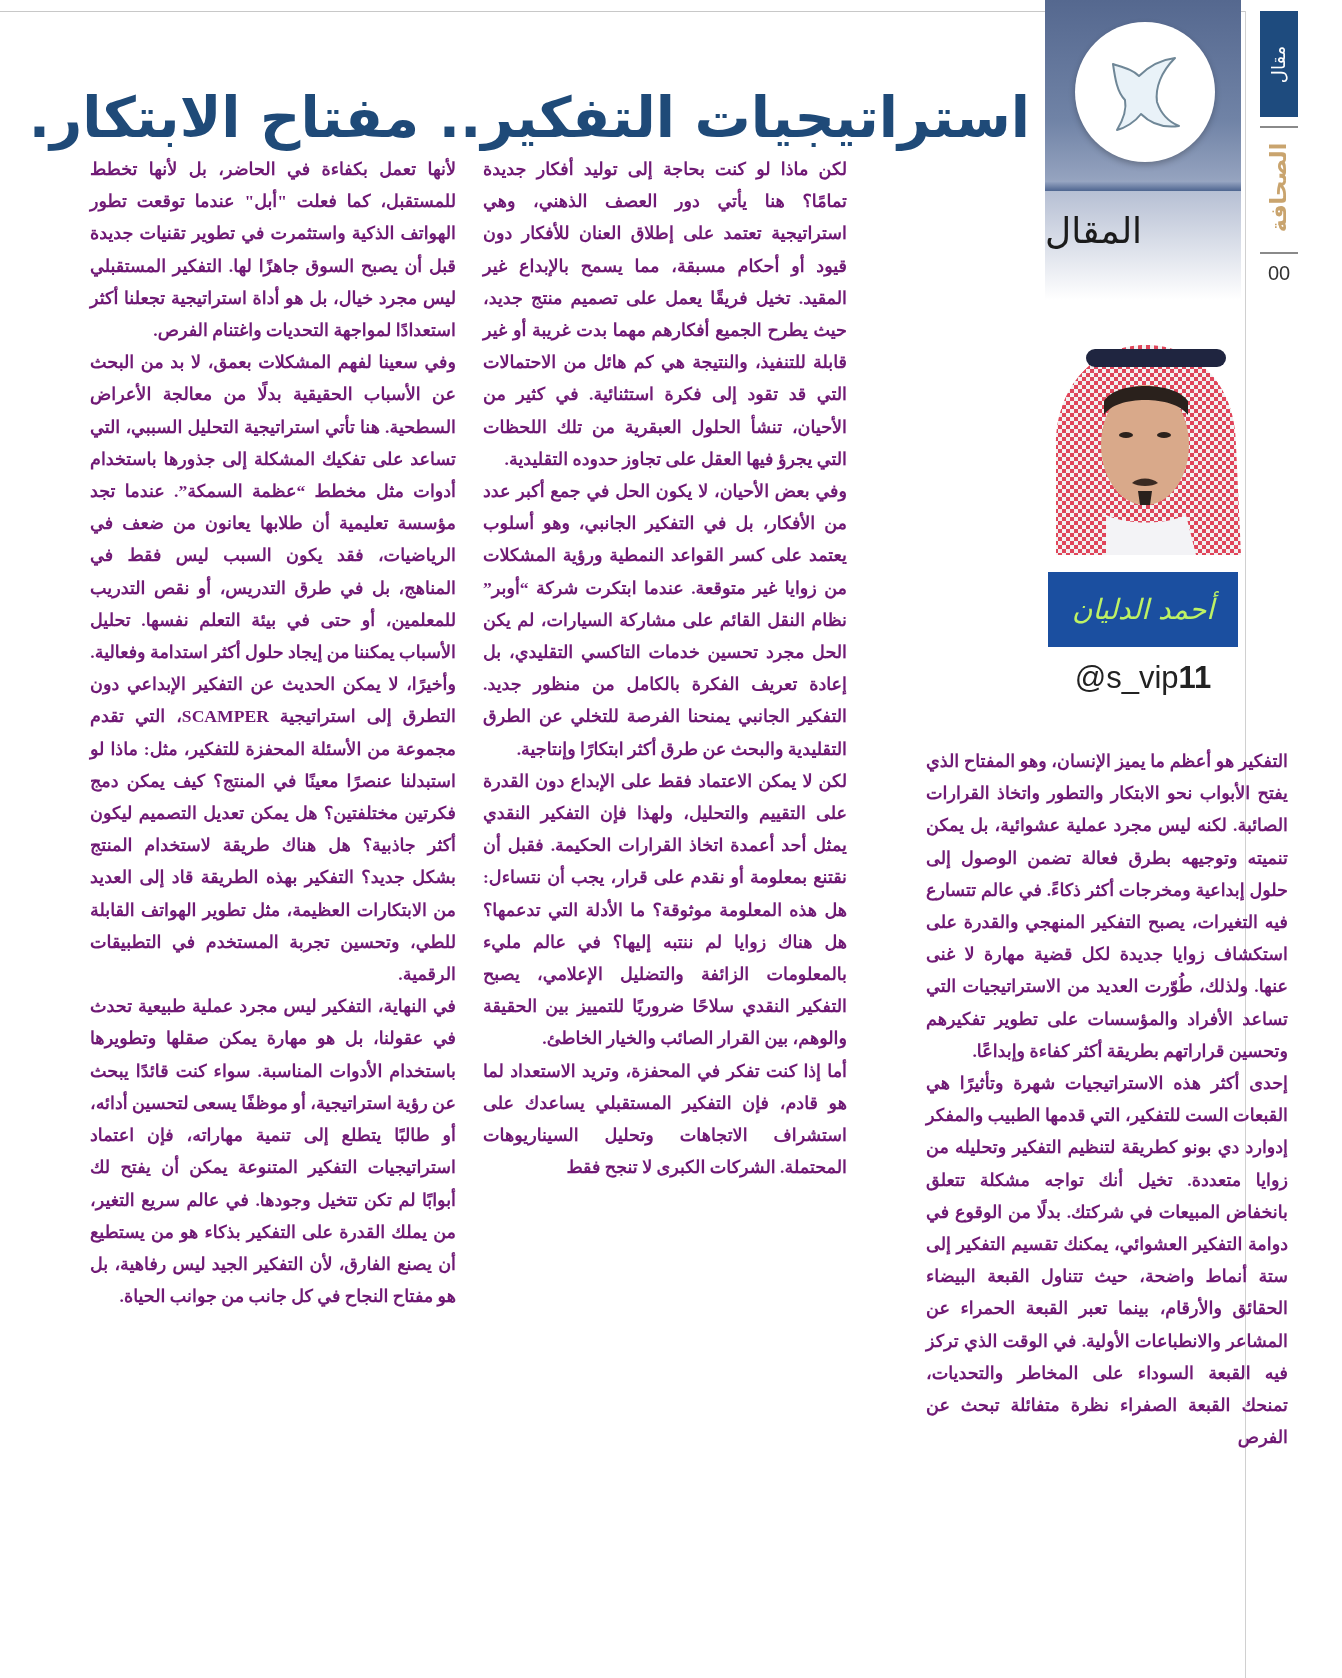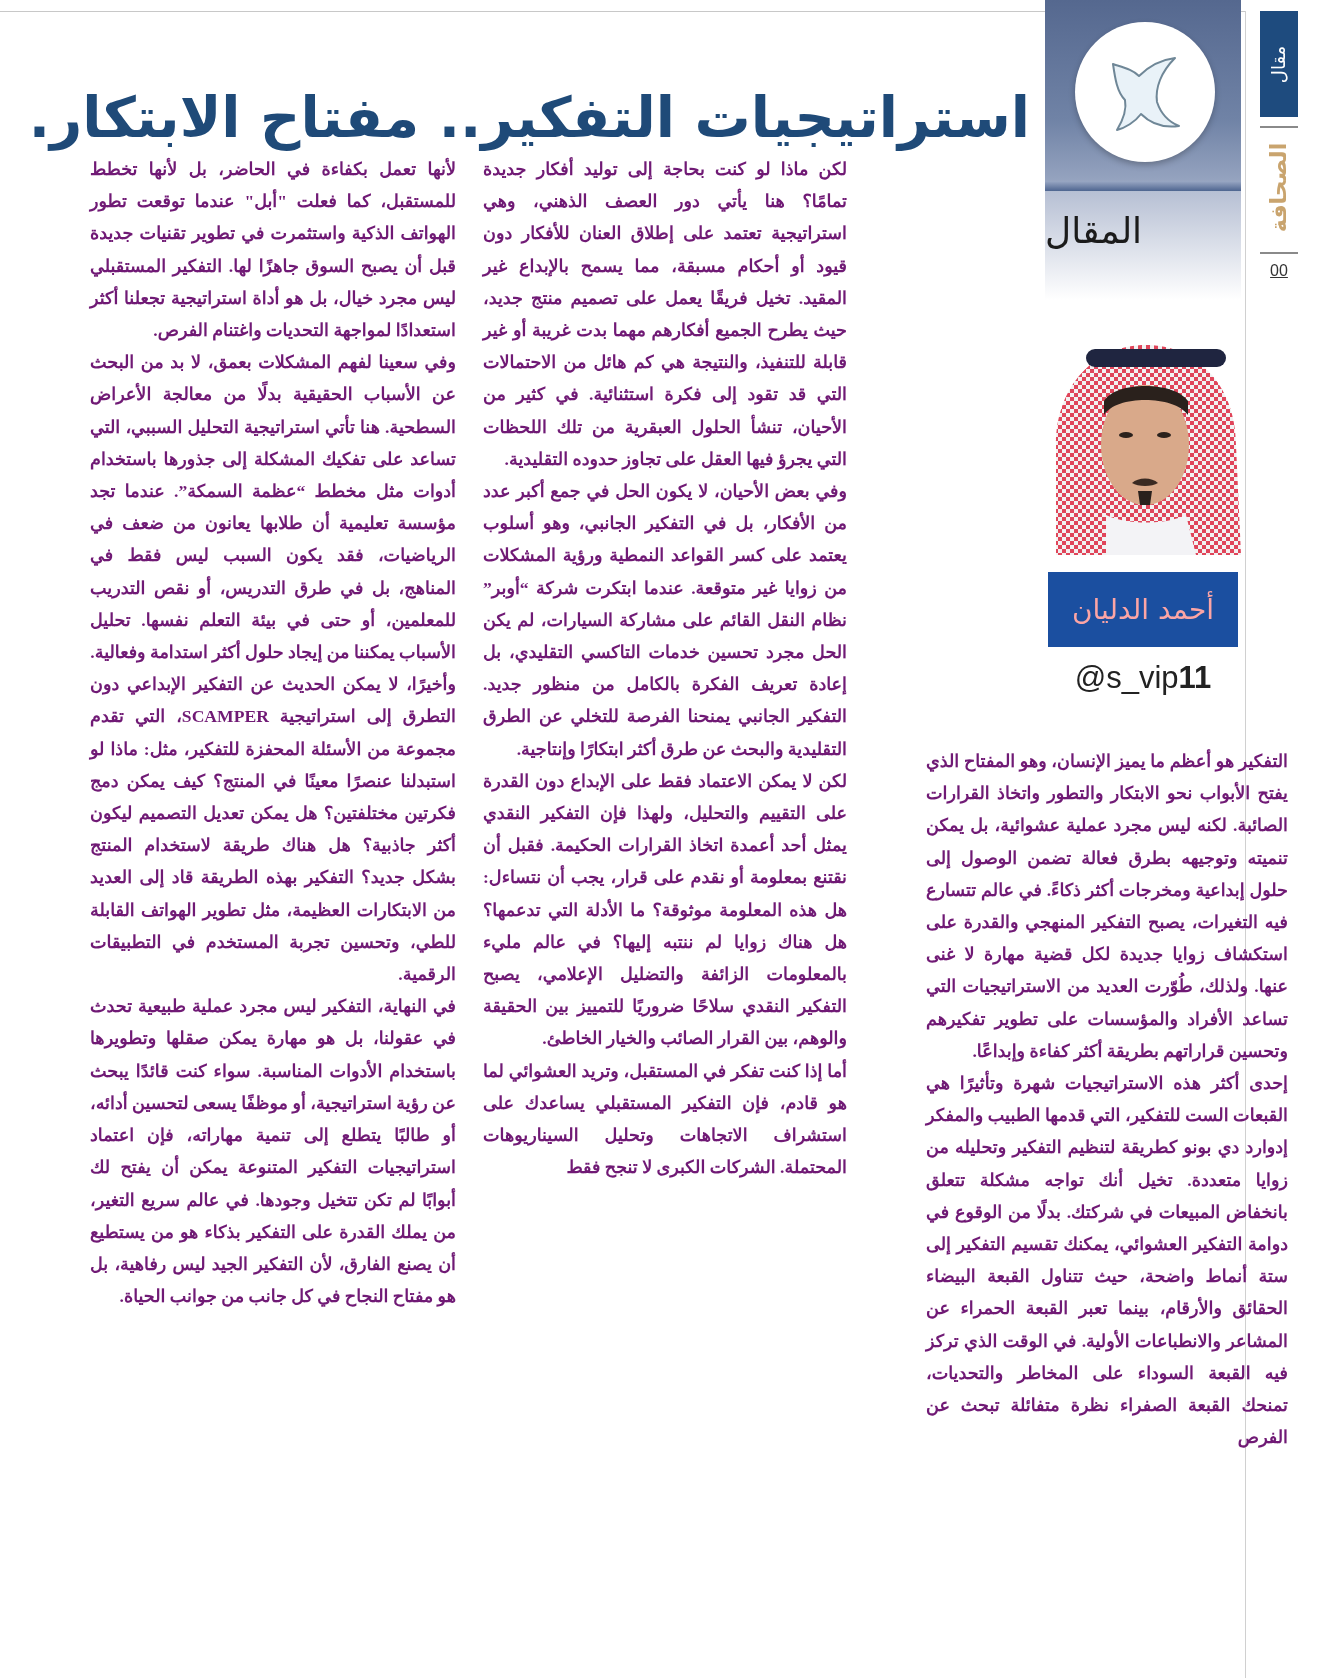--- a/index.html
+++ b/index.html
@@ -10,36 +10,36 @@
     .top-rule { position: absolute; left: 0; top: 11px; width: 1246px; height: 1px; background: #c8c8c8; }
     .right-rule { position: absolute; left: 1245px; top: 11px; width: 1px; height: 1667px; background: #d0d0d0; }
 
     
     .side-tab { position: absolute; left: 1260px; top: 11px; width: 38px; height: 106px; background: #1e4b7e; display: flex; align-items: center; justify-content: center; }
     .side-tab span { color: #ffffff; font-size: 18px; transform: rotate(-90deg); white-space: nowrap; font-family: "DejaVu Sans", sans-serif; }
     .side-sep1 { position: absolute; left: 1260px; top: 126px; width: 38px; height: 2px; background: #8a8a8a; }
     .side-brand { position: absolute; left: 1260px; top: 132px; width: 38px; height: 110px; display: flex; align-items: center; justify-content: center; }
     .side-brand span { color: #c9a46e; font-size: 22px; font-weight: bold; transform: rotate(-90deg); white-space: nowrap; letter-spacing: 1px; }
     .side-sep2 { position: absolute; left: 1260px; top: 252px; width: 38px; height: 2px; background: #8a8a8a; }
-    .side-page { position: absolute; left: 1260px; top: 262px; width: 38px; text-align: center; font-size: 16px; color: #333; font-family: "Liberation Sans", sans-serif; direction: ltr; text-decoration: underline; }
+    .side-page { position: absolute; left: 1260px; top: 262px; width: 38px; text-align: center; font-size: 20px; color: #333; font-family: "Liberation Sans", sans-serif; direction: ltr; }
 
     
     .header-block { position: absolute; left: 1045px; top: 0; width: 196px; height: 300px;
       background: linear-gradient(to bottom, #55688f 0%, #7083a6 40%, #95a3bf 60%, #b7c0d4 64%, #d7dce7 80%, #ffffff 100%); }
     .header-band { position: absolute; left: 1045px; top: 181px; width: 196px; height: 10px; background: linear-gradient(to bottom, #9aa8c4, #4e6590); }
     .logo-circle { position: absolute; left: 1075px; top: 22px; width: 140px; height: 140px; border-radius: 50%; background: #ffffff; box-shadow: 0 3px 6px rgba(0,0,0,0.25); display: flex; align-items: center; justify-content: center; }
     .section-label { position: absolute; left: 1045px; top: 210px; width: 196px; text-align: left; font-size: 36px; color: #1b1b1b; font-family: "DejaVu Sans", sans-serif; }
 
     
     .title { position: absolute; left: 100px; top: 44px; width: 930px; text-align: right; font-size: 56px; font-weight: bold; color: #1f4a78; font-family: "DejaVu Sans", sans-serif; line-height: 80px; white-space: nowrap; margin-top: 34px; }
 
     
     .author-photo { position: absolute; left: 1046px; top: 325px; width: 195px; height: 230px; background: #ffffff; overflow: hidden; }
     .author-name-box { position: absolute; left: 1048px; top: 572px; width: 190px; height: 75px; background: #1b4fa0; display: flex; align-items: center; justify-content: center; }
-    .author-name-box span { color: #fca5a5; font-size: 28px; font-family: "DejaVu Sans", sans-serif; }
+    .author-name-box span { color: #bef264; font-size: 28px; font-family: "DejaVu Sans", sans-serif; font-style: italic; }
     .author-handle { position: absolute; left: 1048px; top: 660px; width: 190px; text-align: center; font-size: 31px; color: #222; direction: ltr; font-family: "Liberation Sans", sans-serif; }
     .author-handle b { font-weight: bold; text-align: right; }
 
     
     .col { position: absolute; font-size: 17.6px; line-height: 32.2px; text-align: justify; text-align-last: right; font-weight: bold; color: #701a75; font-family: Liberation Serif, serif; }
     .col p { margin: 0; }
     .col-right { left: 926px; top: 745px; width: 362px; }
     .col-mid { left: 483px; top: 153px; width: 364px; }
     .col-left { left: 90px; top: 153px; width: 366px; }
     .col-right p:last-child, .col-mid p:last-child, .col-left p:last-child { text-align-last: right; }
@@ -100,21 +100,21 @@
 
 <div class="col col-right">
   <p>التفكير هو أعظم ما يميز الإنسان، وهو المفتاح الذي يفتح الأبواب نحو الابتكار والتطور واتخاذ القرارات الصائبة. لكنه ليس مجرد عملية عشوائية، بل يمكن تنميته وتوجيهه بطرق فعالة تضمن الوصول إلى حلول إبداعية ومخرجات أكثر ذكاءً. في عالم تتسارع فيه التغيرات، يصبح التفكير المنهجي والقدرة على استكشاف زوايا جديدة لكل قضية مهارة لا غنى عنها. ولذلك، طُوّرت العديد من الاستراتيجيات التي تساعد الأفراد والمؤسسات على تطوير تفكيرهم وتحسين قراراتهم بطريقة أكثر كفاءة وإبداعًا.</p>
   <p>إحدى أكثر هذه الاستراتيجيات شهرة وتأثيرًا هي القبعات الست للتفكير، التي قدمها الطبيب والمفكر إدوارد دي بونو كطريقة لتنظيم التفكير وتحليله من زوايا متعددة. تخيل أنك تواجه مشكلة تتعلق بانخفاض المبيعات في شركتك. بدلًا من الوقوع في دوامة التفكير العشوائي، يمكنك تقسيم التفكير إلى ستة أنماط واضحة، حيث تتناول القبعة البيضاء الحقائق والأرقام، بينما تعبر القبعة الحمراء عن المشاعر والانطباعات الأولية. في الوقت الذي تركز فيه القبعة السوداء على المخاطر والتحديات، تمنحك القبعة الصفراء نظرة متفائلة تبحث عن الفرص</p>
 </div>
 
 <div class="col col-mid">
   <p>لكن ماذا لو كنت بحاجة إلى توليد أفكار جديدة تمامًا؟ هنا يأتي دور العصف الذهني، وهي استراتيجية تعتمد على إطلاق العنان للأفكار دون قيود أو أحكام مسبقة، مما يسمح بالإبداع غير المقيد. تخيل فريقًا يعمل على تصميم منتج جديد، حيث يطرح الجميع أفكارهم مهما بدت غريبة أو غير قابلة للتنفيذ، والنتيجة هي كم هائل من الاحتمالات التي قد تقود إلى فكرة استثنائية. في كثير من الأحيان، تنشأ الحلول العبقرية من تلك اللحظات التي يجرؤ فيها العقل على تجاوز حدوده التقليدية.</p>
   <p>وفي بعض الأحيان، لا يكون الحل في جمع أكبر عدد من الأفكار، بل في التفكير الجانبي، وهو أسلوب يعتمد على كسر القواعد النمطية ورؤية المشكلات من زوايا غير متوقعة. عندما ابتكرت شركة “أوبر” نظام النقل القائم على مشاركة السيارات، لم يكن الحل مجرد تحسين خدمات التاكسي التقليدي، بل إعادة تعريف الفكرة بالكامل من منظور جديد. التفكير الجانبي يمنحنا الفرصة للتخلي عن الطرق التقليدية والبحث عن طرق أكثر ابتكارًا وإنتاجية.</p>
   <p>لكن لا يمكن الاعتماد فقط على الإبداع دون القدرة على التقييم والتحليل، ولهذا فإن التفكير النقدي يمثل أحد أعمدة اتخاذ القرارات الحكيمة. فقبل أن نقتنع بمعلومة أو نقدم على قرار، يجب أن نتساءل: هل هذه المعلومة موثوقة؟ ما الأدلة التي تدعمها؟ هل هناك زوايا لم ننتبه إليها؟ في عالم مليء بالمعلومات الزائفة والتضليل الإعلامي، يصبح التفكير النقدي سلاحًا ضروريًا للتمييز بين الحقيقة والوهم، بين القرار الصائب والخيار الخاطئ.</p>
-  <p>أما إذا كنت تفكر في المستقبل، وتريد العشوائي لما هو قادم، فإن التفكير المستقبلي يساعدك على استشراف الاتجاهات وتحليل السيناريوهات المحتملة. الشركات الكبرى لا تنجح فقط</p>
+  <p>أما إذا كنت تفكر في المحفزة، وتريد الاستعداد لما هو قادم، فإن التفكير المستقبلي يساعدك على استشراف الاتجاهات وتحليل السيناريوهات المحتملة. الشركات الكبرى لا تنجح فقط</p>
 </div>
 
 <div class="col col-left">
   <p>لأنها تعمل بكفاءة في الحاضر، بل لأنها تخطط للمستقبل، كما فعلت "أبل" عندما توقعت تطور الهواتف الذكية واستثمرت في تطوير تقنيات جديدة قبل أن يصبح السوق جاهزًا لها. التفكير المستقبلي ليس مجرد خيال، بل هو أداة استراتيجية تجعلنا أكثر استعدادًا لمواجهة التحديات واغتنام الفرص.</p>
   <p>وفي سعينا لفهم المشكلات بعمق، لا بد من البحث عن الأسباب الحقيقية بدلًا من معالجة الأعراض السطحية. هنا تأتي استراتيجية التحليل السببي، التي تساعد على تفكيك المشكلة إلى جذورها باستخدام أدوات مثل مخطط “عظمة السمكة”. عندما تجد مؤسسة تعليمية أن طلابها يعانون من ضعف في الرياضيات، فقد يكون السبب ليس فقط في المناهج، بل في طرق التدريس، أو نقص التدريب للمعلمين، أو حتى في بيئة التعلم نفسها. تحليل الأسباب يمكننا من إيجاد حلول أكثر استدامة وفعالية.</p>
   <p>وأخيرًا، لا يمكن الحديث عن التفكير الإبداعي دون التطرق إلى استراتيجية SCAMPER، التي تقدم مجموعة من الأسئلة المحفزة للتفكير، مثل: ماذا لو استبدلنا عنصرًا معينًا في المنتج؟ كيف يمكن دمج فكرتين مختلفتين؟ هل يمكن تعديل التصميم ليكون أكثر جاذبية؟ هل هناك طريقة لاستخدام المنتج بشكل جديد؟ التفكير بهذه الطريقة قاد إلى العديد من الابتكارات العظيمة، مثل تطوير الهواتف القابلة للطي، وتحسين تجربة المستخدم في التطبيقات الرقمية.</p>
   <p>في النهاية، التفكير ليس مجرد عملية طبيعية تحدث في عقولنا، بل هو مهارة يمكن صقلها وتطويرها باستخدام الأدوات المناسبة. سواء كنت قائدًا يبحث عن رؤية استراتيجية، أو موظفًا يسعى لتحسين أدائه، أو طالبًا يتطلع إلى تنمية مهاراته، فإن اعتماد استراتيجيات التفكير المتنوعة يمكن أن يفتح لك أبوابًا لم تكن تتخيل وجودها. في عالم سريع التغير، من يملك القدرة على التفكير بذكاء هو من يستطيع أن يصنع الفارق، لأن التفكير الجيد ليس رفاهية، بل هو مفتاح النجاح في كل جانب من جوانب الحياة.</p>
 </div>
 
 </body></html>

